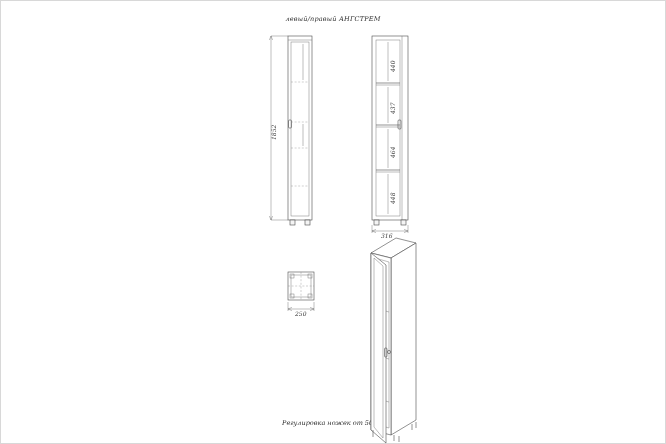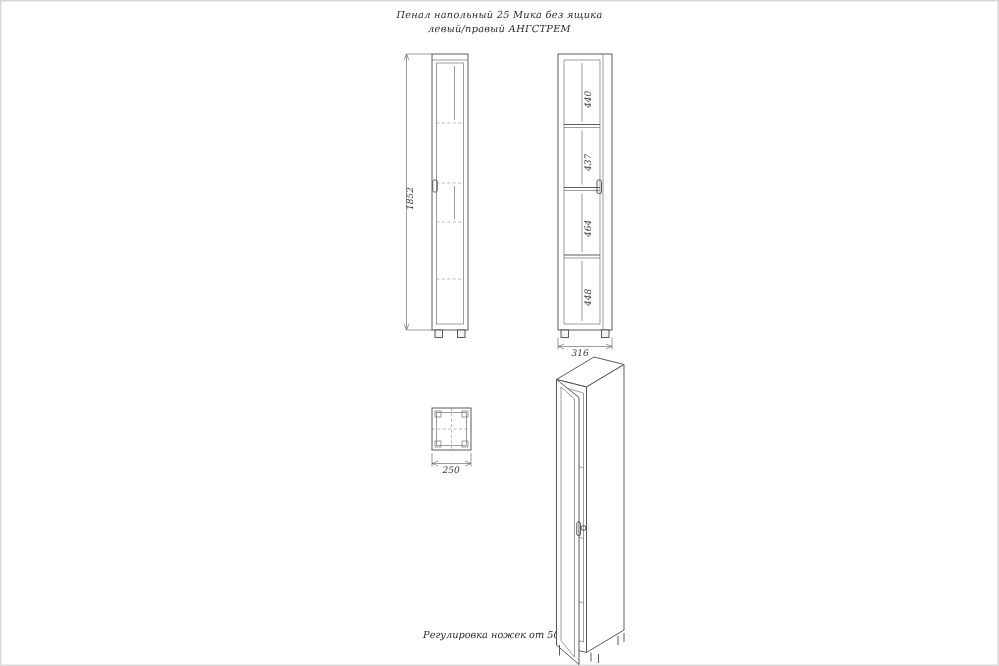--- a/index.html
+++ b/index.html
@@ -68,21 +68,20 @@
   .fillw { fill: #ffffff; }
   .fillg { fill: #f4f4f4; }
 </style>
 </head>
 <body>
 
 <div id="page">
 
   <div class="border-frame"></div>
 
-  <div class="title l1">Пенал напольный 25 Мика без ящика</div>
   <div class="title l2">левый/правый АНГСТРЕМ</div>
   <div class="footnote">Регулировка ножек от 50мм</div>
 
   <svg width="666" height="444">
     <g>
 
       <rect class="ln fillw" x="288" y="36" width="24" height="184"></rect>
 
       <line class="ln-thin" x1="288" y1="40" x2="312" y2="40"></line>
 

